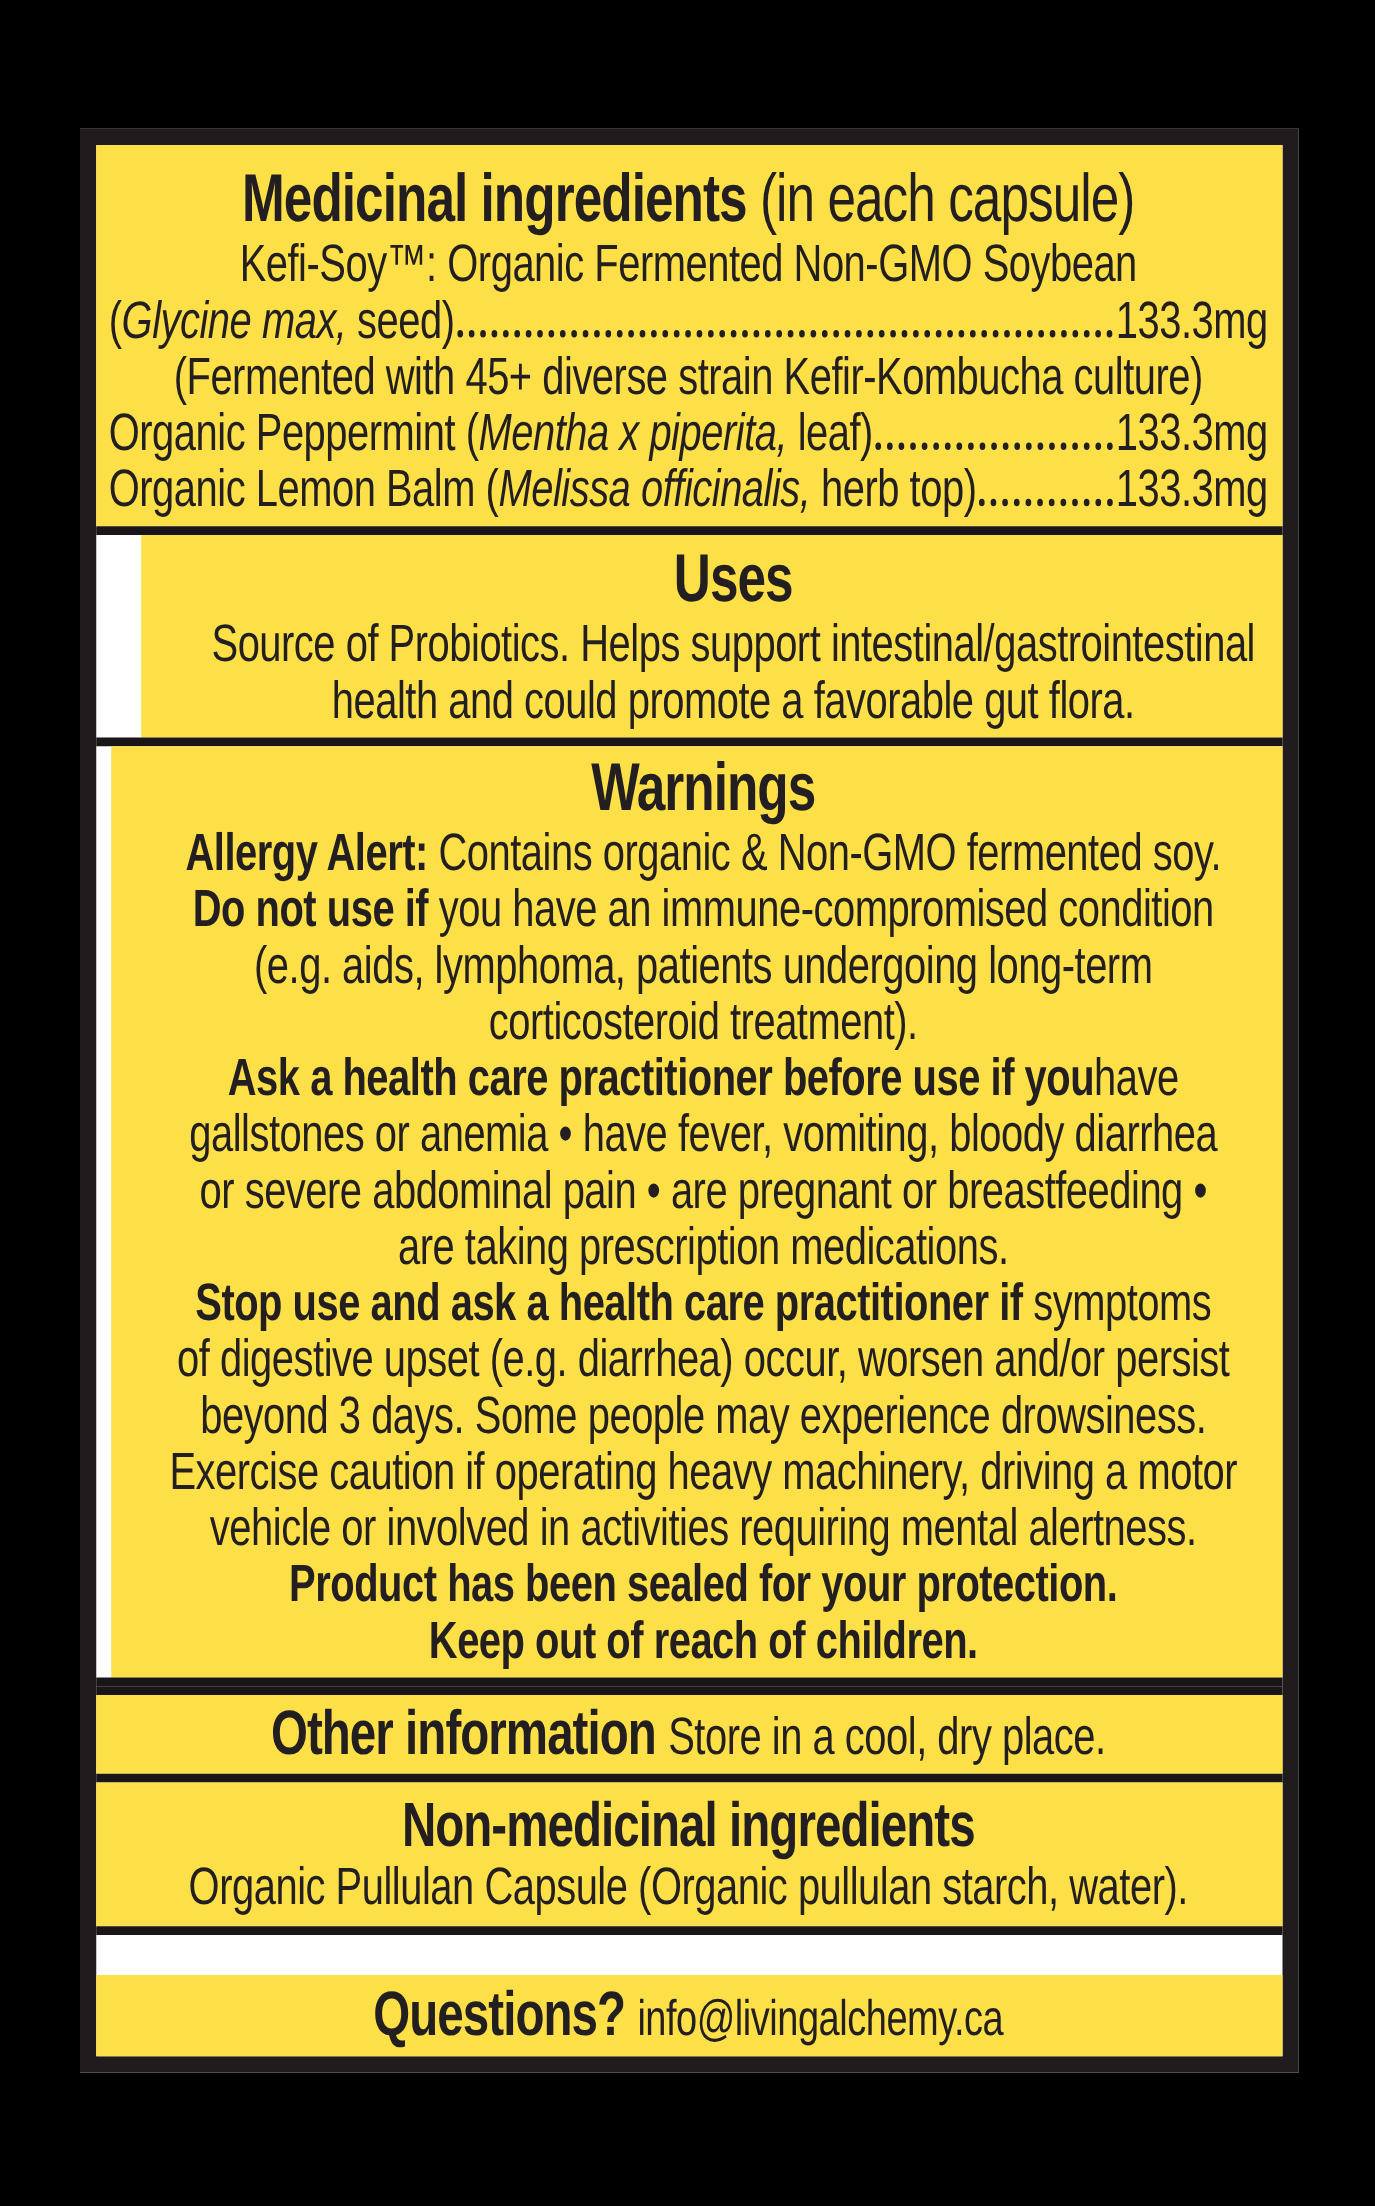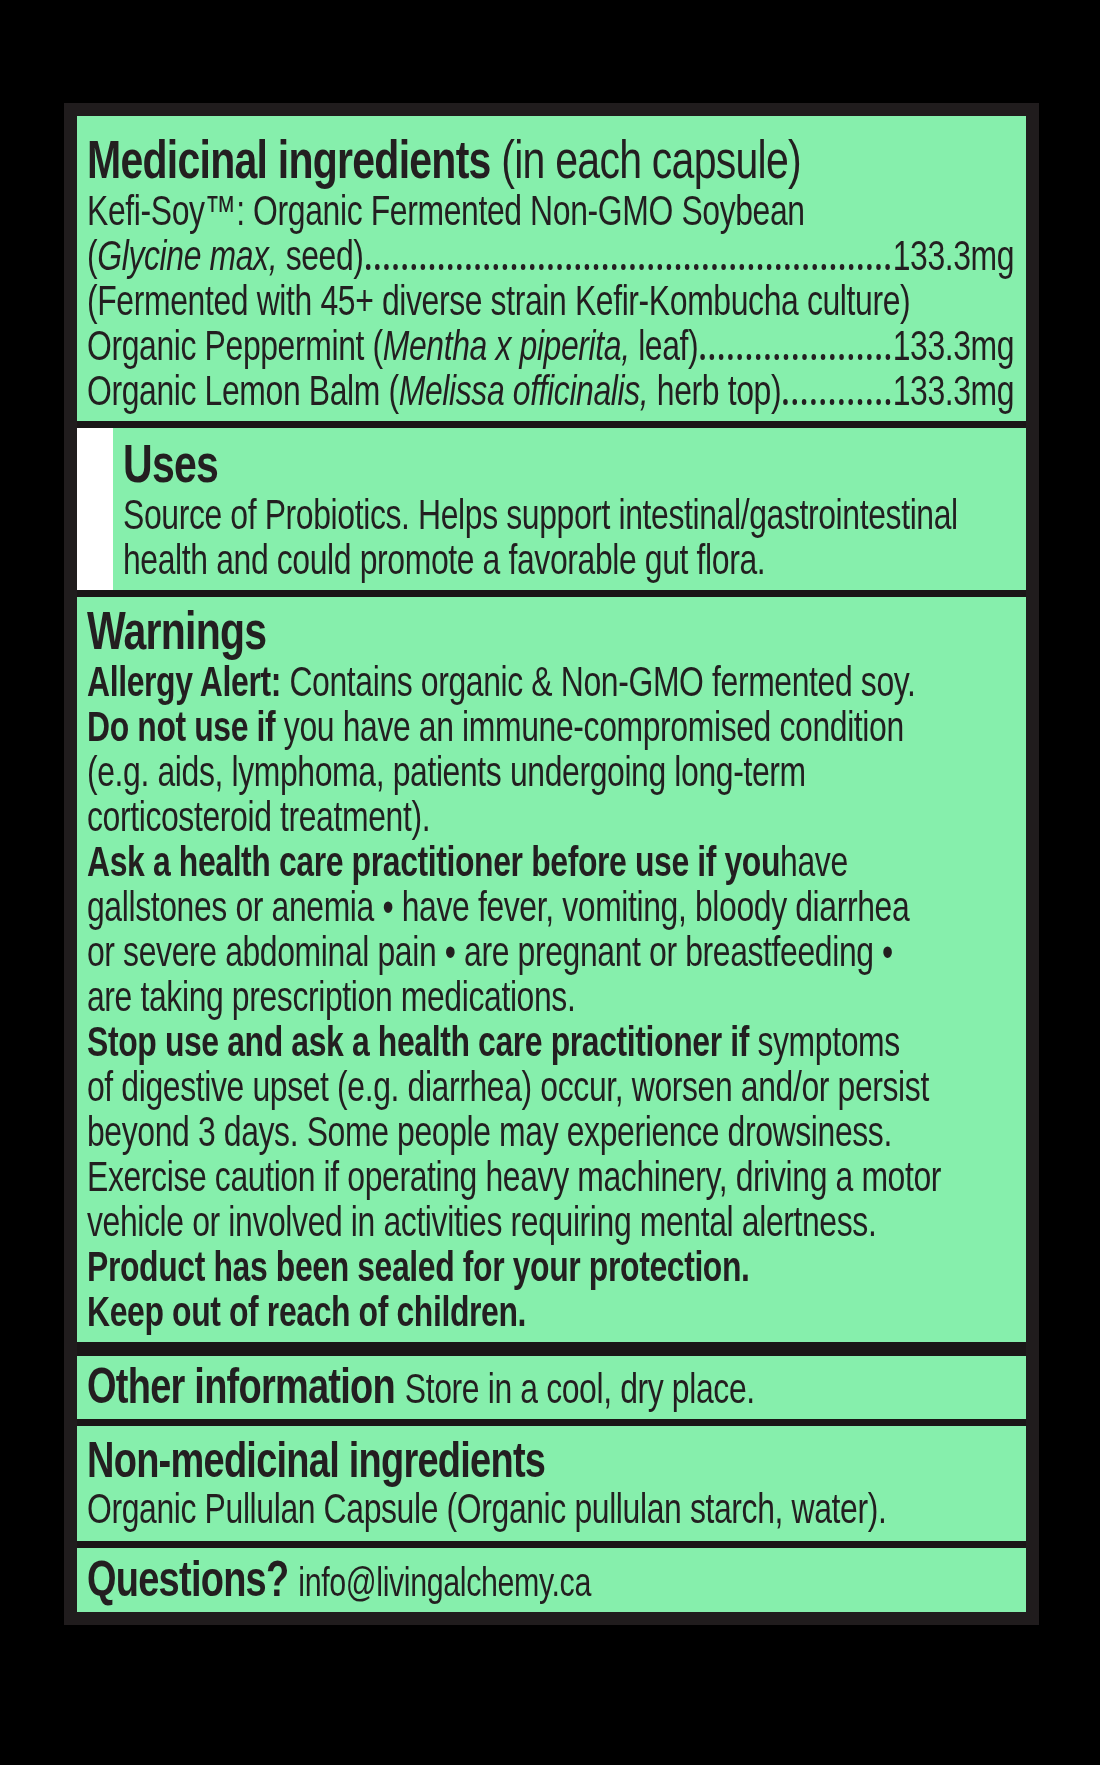--- a/index.html
+++ b/index.html
@@ -6,21 +6,21 @@
   body{
     width:1100px;height:1765px;position:relative;overflow:hidden;
     background:#000;
     font-family:"Liberation Sans","DejaVu Sans",sans-serif;
   }
   .label-panel{
     position:absolute;left:64px;top:103px;width:949px;
     background:#fff;border:13px solid #201c1d;
   }
   .divider{height:7px;background:#1a1617;}
-  .section{background:#86efac;}
+  .section{background:#fde047;text-align:center;}
   
   .cx{
     width:1220px;margin-left:10px;color:#231f20;
     transform:scaleX(0.76);transform-origin:0 0;
   }
   .hd{font-size:54px;line-height:58px;font-weight:bold;white-space:nowrap;letter-spacing:-1px;}
   .hd .reg{font-weight:normal;}
   .ln{font-size:42px;line-height:45px;height:45px;white-space:nowrap;letter-spacing:-0.5px;}
   .ln .b{font-weight:bold;}
   .ln .i{font-style:italic;}
@@ -30,26 +30,26 @@
     flex:1 1 auto;min-width:30px;height:1px;
     border-bottom:6px dotted #231f20;
     margin:0 3px 8px 3px;
   }
   .amt{flex:0 0 auto;}
   .iline{font-size:42px;line-height:45px;white-space:nowrap;letter-spacing:-0.5px;}
   .ihd{font-size:50px;font-weight:bold;margin-right:13px;letter-spacing:-1px;}
   
   .sec-medicinal{padding:14px 0 8px;}
   .sec-uses{padding:6px 0 8px;margin-left:36px;}
-  .sec-warnings{padding:4px 0 8px;}
+  .sec-warnings{padding:4px 0 8px;margin-left:12px;}
   .sec-directions{padding:13px 0;}
   .sec-other-information{padding:8px 0;}
   .sec-non-medicinal{padding:8px 0 10px;}
   .sec-non-medicinal .hd{font-size:50px;line-height:52px;}
-  .sec-questions{padding:9px 0 7px;}
+  .sec-questions{padding:9px 0 7px;margin-top:32px;}
   .sec-questions .iline .body-seg{font-size:40px;}
 </style>
 </head>
 <body>
 
 <div class="label-panel" id="label-panel">
     <div class="section sec-medicinal">
       <div class="cx">
         <div class="hd"><span class="b">Medicinal ingredients</span><span class="reg"> (in each capsule)</span></div>
         <div class="ln"><span class="lt"><span>Kefi-Soy™: Organic Fermented Non-GMO Soybean</span></span></div>

